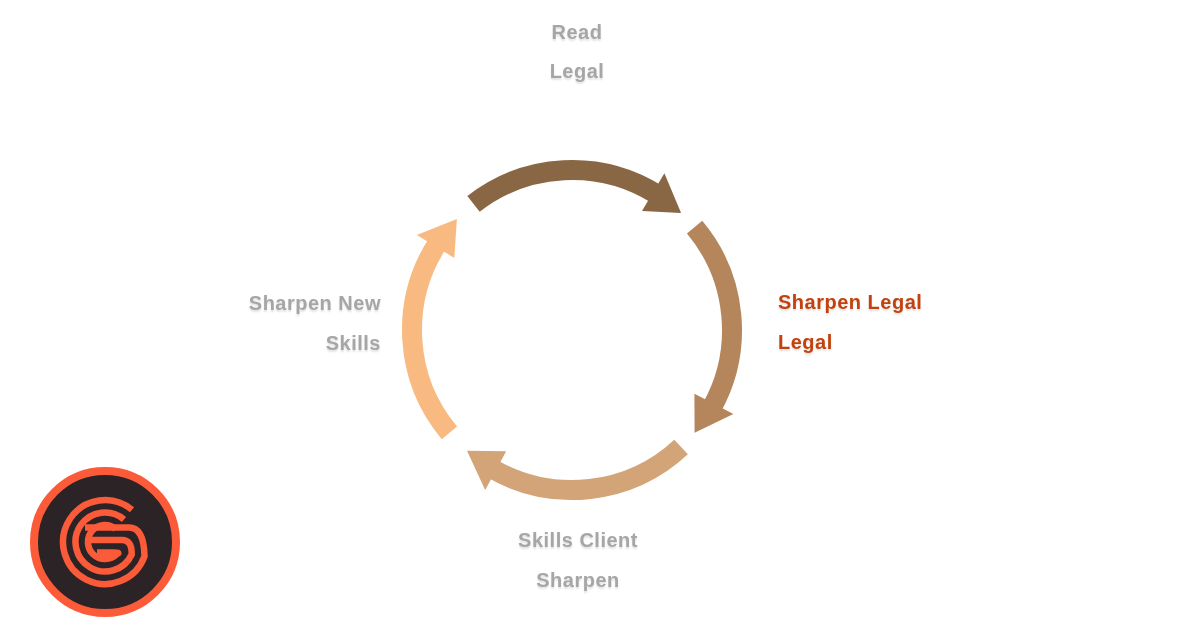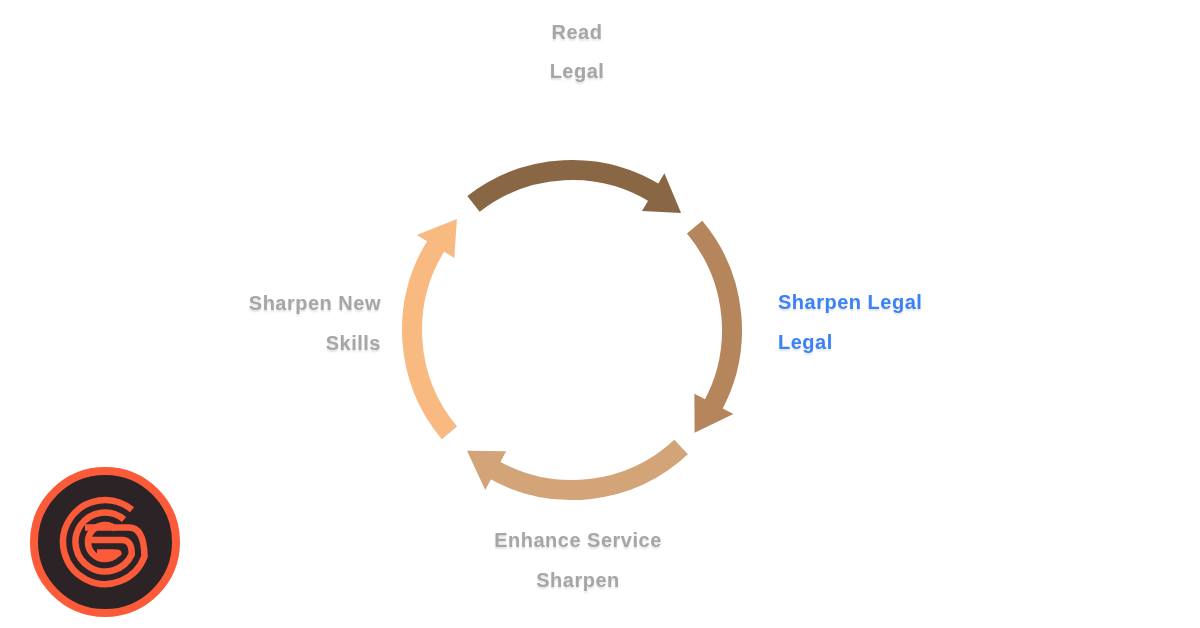--- a/index.html
+++ b/index.html
@@ -75,27 +75,27 @@
       <polygon points="485.2,489.9 506.2,451.3 467.0,450.8" fill="#D2A478"></polygon>
       <path d="M 449.4 432.8 A 160 160 0 0 1 437.8 242.9" fill="none" stroke="#F8BA80" stroke-width="20" stroke-linecap="butt"></path>
       <polygon points="416.8,234.9 454.3,257.9 456.9,218.9" fill="#F8BA80"></polygon>
     </svg>
 
   <div class="label label-top" style="color: rgb(166, 166, 166);">
     <div class="label-line">Read</div>
     <div class="label-line">Legal</div>
   </div>
 
-  <div class="label label-right" style="color: #3b82f6;">
+  <div class="label label-right" style="color: #c2410c;">
     <div class="label-line">Sharpen Legal</div>
     <div class="label-line">Legal</div>
   </div>
 
   <div class="label label-bottom" style="color: rgb(166, 166, 166);">
-    <div class="label-line">Enhance Service</div>
+    <div class="label-line">Skills Client</div>
     <div class="label-line">Sharpen</div>
   </div>
 
   <div class="label label-left" style="color: rgb(166, 166, 166);">
     <div class="label-line">Sharpen New</div>
     <div class="label-line">Skills</div>
   </div>
 
   <svg id="logo-svg" width="160" height="160" viewBox="0 0 160 160">
       <circle cx="80" cy="80" r="68" fill="#2B2326"></circle>

